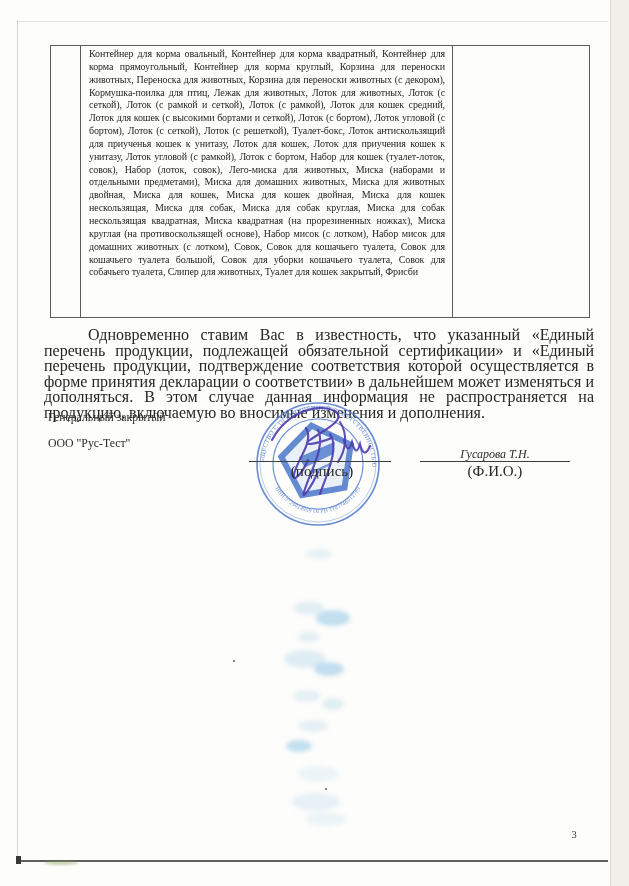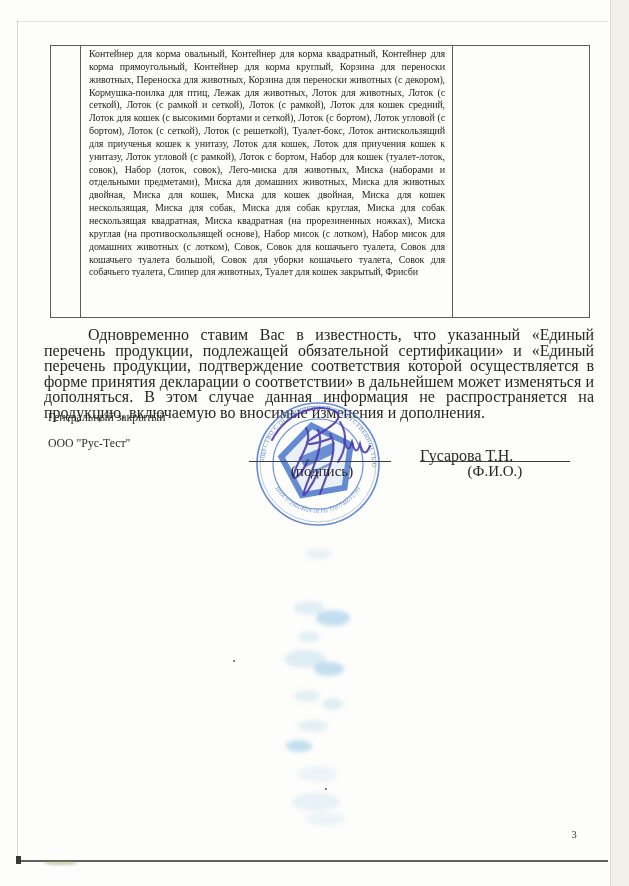--- a/index.html
+++ b/index.html
@@ -36,21 +36,21 @@
     font-size:16px;line-height:15.6px;text-align:justify;text-indent:44px;color:#262626;
   }
   
   .director-title{position:absolute;left:48px;top:410px;font-size:11.8px;}
   .company-name{position:absolute;left:48px;top:436px;font-size:11.8px;}
   .sig-line{position:absolute;height:1px;background:#3f3f3f;top:461px;}
   .sig-line.left{left:249px;width:142px;}
   .sig-line.right{left:420px;width:150px;}
   .sig-caption{position:absolute;font-size:15px;color:#262626;text-align:center;}
   .podpis{left:262px;top:463px;width:120px;}
-  .signee-name{position:absolute;left:420px;top:447px;width:150px;text-align:left;font-size:16px;}
+  .signee-name{position:absolute;left:420px;top:447px;width:150px;text-align:center;font-size:12px;font-style:italic;}
   .fio{left:420px;top:463px;width:150px;text-align:center;}
   
   .stamp-svg{position:absolute;left:248px;top:394px;width:140px;height:140px;}
   .autograph-svg{position:absolute;left:248px;top:394px;width:140px;height:140px;}
   
   .bleed{position:absolute;border-radius:50%;filter:blur(2px);}
   .b1{left:306px;top:549px;width:26px;height:10px;background:rgba(85,165,215,.13);}
   .b2{left:294px;top:601px;width:30px;height:14px;background:rgba(85,165,215,.16);}
   .b3{left:316px;top:610px;width:34px;height:16px;background:rgba(70,160,215,.32);}
   .b4{left:298px;top:632px;width:22px;height:10px;background:rgba(85,165,215,.16);}

